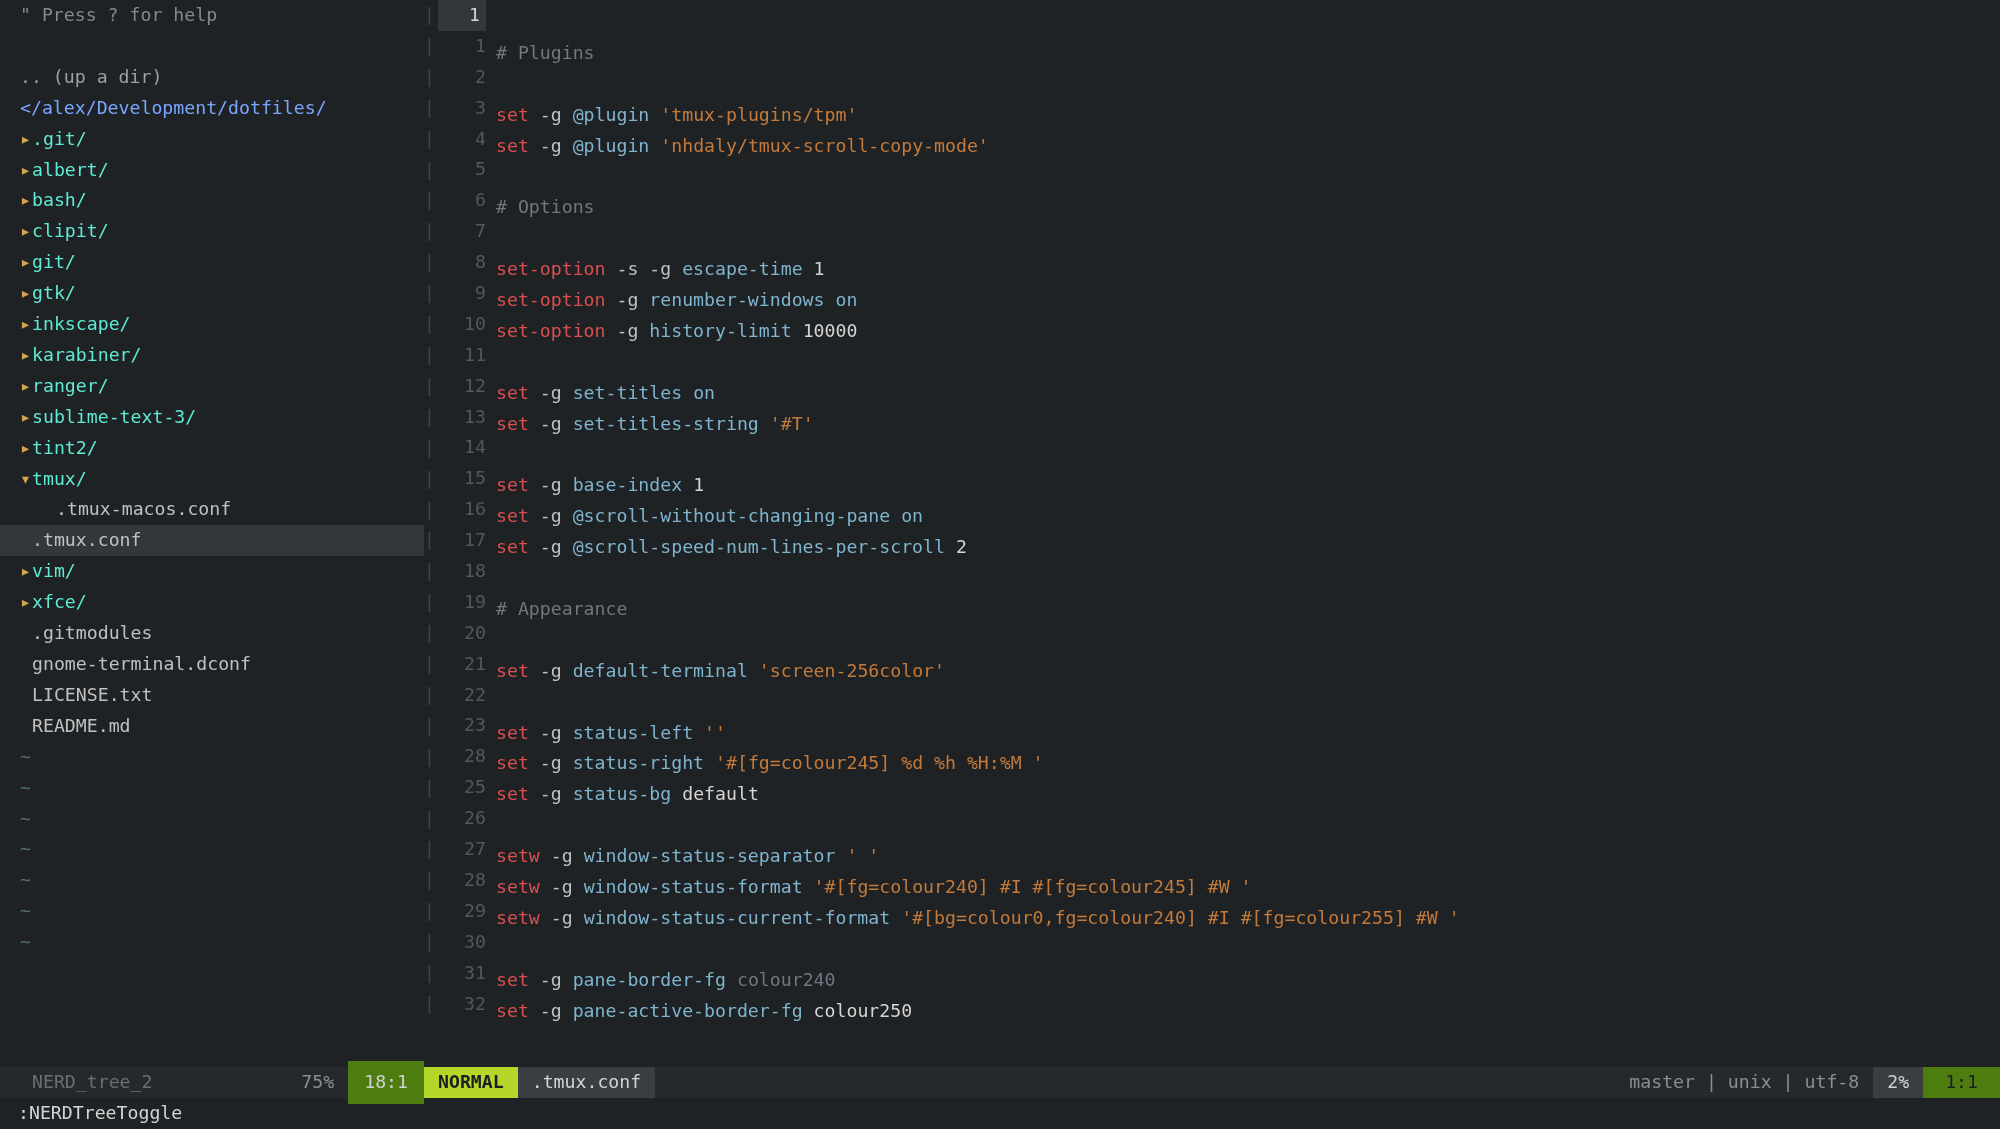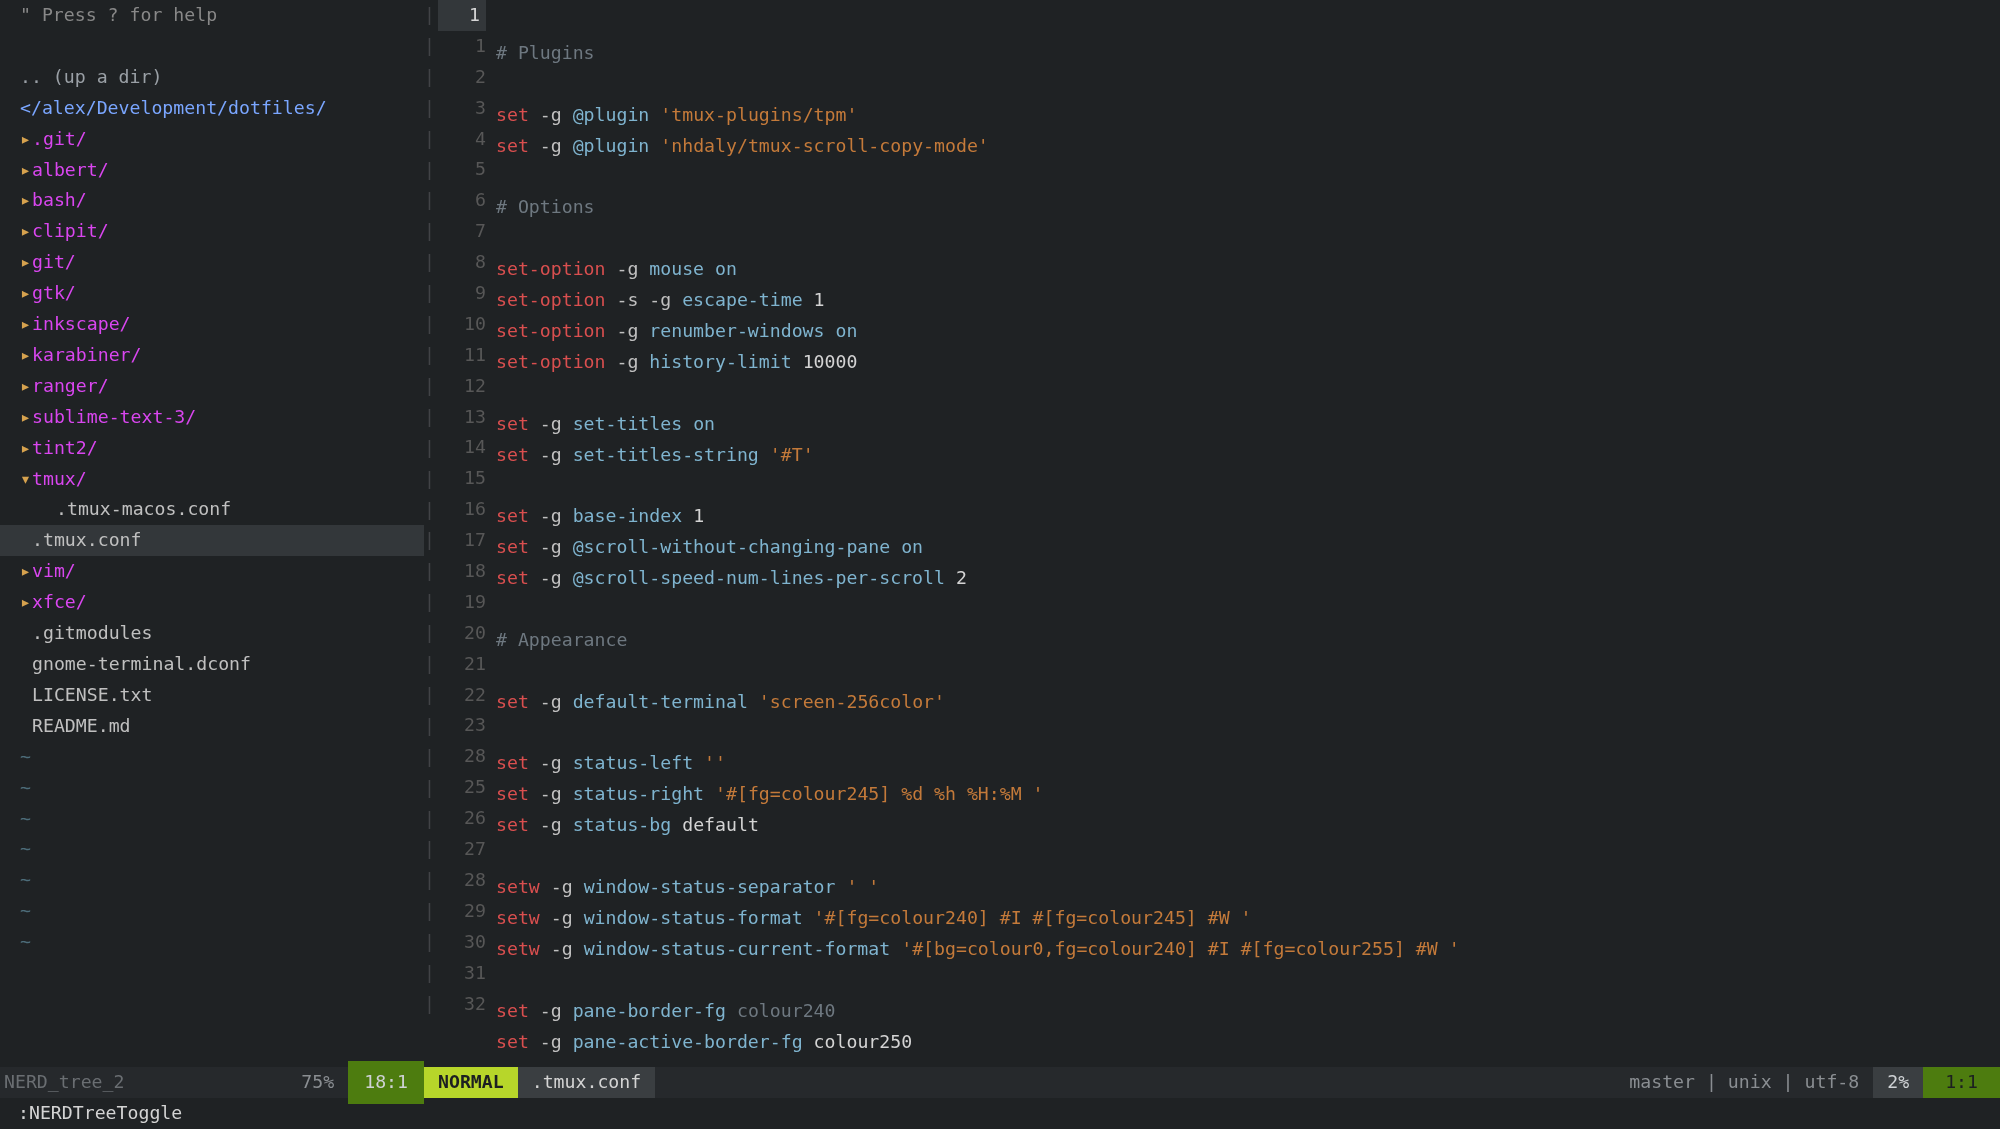--- a/index.html
+++ b/index.html
@@ -31,21 +31,21 @@
     flex-direction: column;
   }
   .sidebar .help {
     color: #888;
   }
   .sidebar .blank { height: 30.9px; }
   .sidebar .updir { color: #9aa0a6; }
   .sidebar .root { color: #7aa6ff; }
   .tree-row { white-space: pre; cursor: default; }
   .chev { color: #d6a24e; display:inline-block; width: 12px; }
-  .name-dir { color: #d946ef; margin-top: 24px; }
+  .name-dir { color: #5eead4; margin-top: 24px; }
   .name-file { color: #c0c0c0; }
   .tree-row.selected { background: #33373a; margin-left:-20px; padding-left:20px; margin-right:0; }
   .indent1 { padding-left: 24px; }
   .tilde { color: #4d6d7a; }
 
   
   .editor {
     flex: 1;
     display: flex;
     position: relative;
@@ -82,21 +82,21 @@
   .plain { color: #d4d4d4; }
 
   
   .statusbars { display:flex; height:30.9px; }
   .st-left {
     width: 424px;
     display: flex;
     align-items: center;
     background: #26292c;
   }
-  .st-left .name { color:#6a6e72; padding-left: 4px; }
+  .st-left .name { color:#6a6e72; padding-left: 32px; }
   .st-left .spacer { flex:1; }
   .st-left .pct { color:#8a8e92; padding-right:14px; }
   .st-left .pos { background:#4d7c0f; color:#cfd2d5; padding:6px 16px; }
   .st-right {
     flex:1;
     display:flex;
     align-items:center;
     background:#26292c;
     justify-content:flex-end;
   }
@@ -225,21 +225,20 @@
           <div class="row"><span class="ln">32</span></div>
         </div>
       <div class="editor-body" id="editor-body">
           <div class="row"><span class="cmt"># </span><span class="cmt">Plugins</span></div>
           <div class="row"></div>
           <div class="row"><span class="kw">set</span><span class="fl"> -g </span><span class="opt">@plugin</span><span class="plain"> </span><span class="str">'tmux-plugins/tpm'</span></div>
           <div class="row"><span class="kw">set</span><span class="fl"> -g </span><span class="opt">@plugin</span><span class="plain"> </span><span class="str">'nhdaly/tmux-scroll-copy-mode'</span></div>
           <div class="row"></div>
           <div class="row"><span class="cmt"># Options</span></div>
           <div class="row"></div>
-          <div class="row"><span class="kw">set-option</span><span class="fl"> -g </span><span class="opt">mouse</span><span class="plain"> </span><span class="bool">on</span></div>
           <div class="row"><span class="kw">set-option</span><span class="fl"> -s -g </span><span class="opt">escape-time</span><span class="plain"> </span><span class="num">1</span></div>
           <div class="row"><span class="kw">set-option</span><span class="fl"> -g </span><span class="opt">renumber-windows</span><span class="plain"> </span><span class="bool">on</span></div>
           <div class="row"><span class="kw">set-option</span><span class="fl"> -g </span><span class="opt">history-limit</span><span class="plain"> </span><span class="num">10000</span></div>
           <div class="row"></div>
           <div class="row"><span class="kw">set</span><span class="fl"> -g </span><span class="opt">set-titles</span><span class="plain"> </span><span class="bool">on</span></div>
           <div class="row"><span class="kw">set</span><span class="fl"> -g </span><span class="opt">set-titles-string</span><span class="plain"> </span><span class="str">'#T'</span></div>
           <div class="row"></div>
           <div class="row"><span class="kw">set</span><span class="fl"> -g </span><span class="opt">base-index</span><span class="plain"> </span><span class="num">1</span></div>
           <div class="row"><span class="kw">set</span><span class="fl"> -g </span><span class="opt">@scroll-without-changing-pane</span><span class="plain"> </span><span class="bool">on</span></div>
           <div class="row"><span class="kw">set</span><span class="fl"> -g </span><span class="opt">@scroll-speed-num-lines-per-scroll</span><span class="plain"> </span><span class="num">2</span></div>

